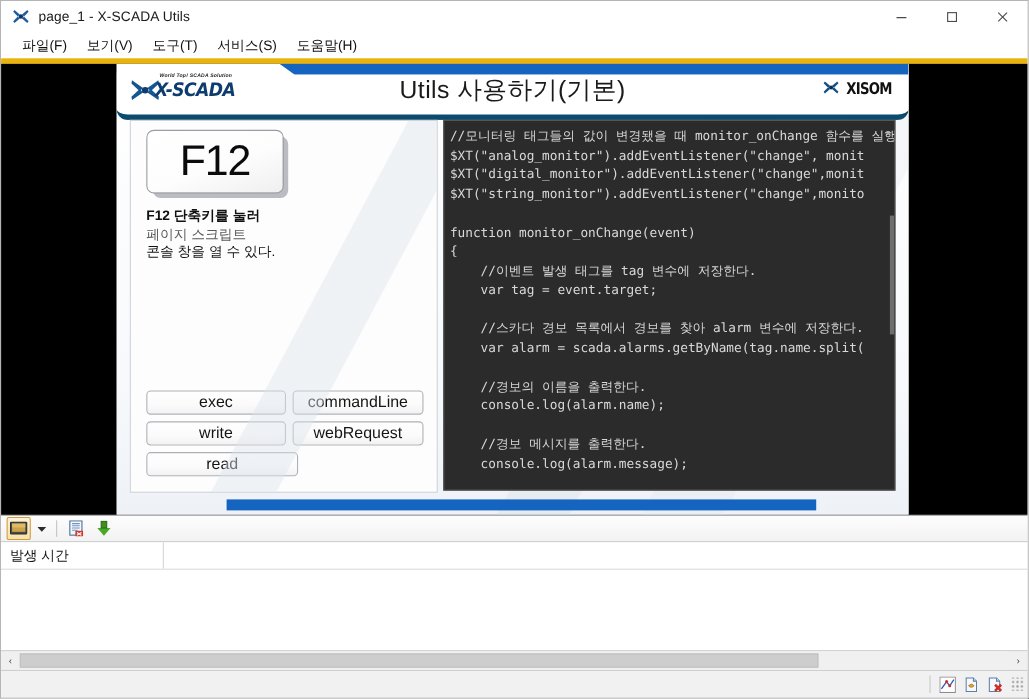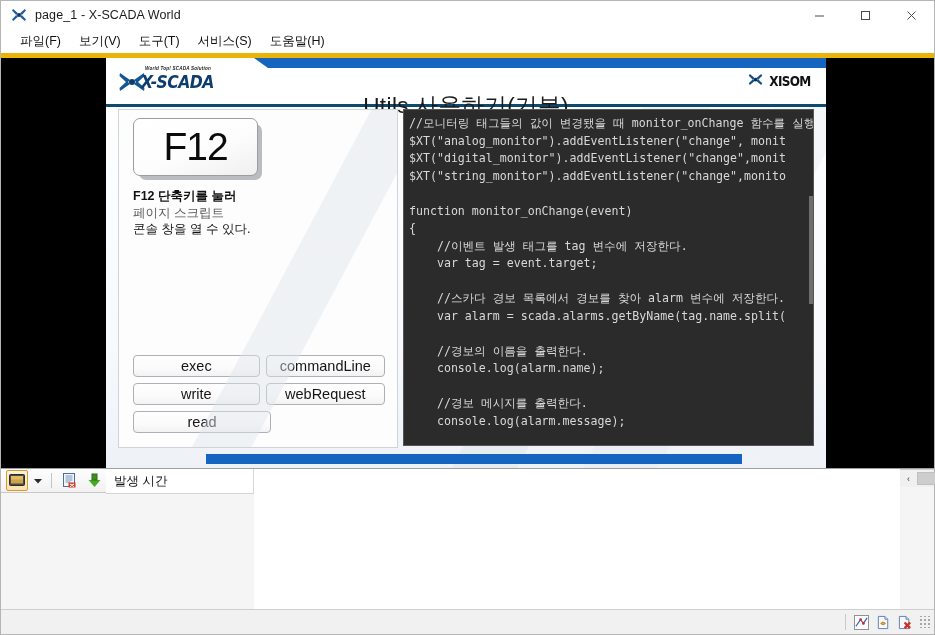--- a/index.html
+++ b/index.html
@@ -116,21 +116,22 @@
     pointer-events: none;
   }
 
   
   .slide-header {
     position: absolute;
     left: 0; top: 0;
     width: 720px;
     height: 46px;
     background: #ffffff;
-    border-bottom: 3px solid #0c4a6e;
+    border-bottom: 5px solid #0c4a6e;
+    border-radius: 10px;
   }
   .header-blue {
     position: absolute;
     left: 148px;
     top: 0;
     width: 572px;
     height: 10px;
     background: #1565c0;
     clip-path: polygon(0 0, 100% 0, 100% 100%, 14px 100%);
   }
@@ -174,21 +175,20 @@
   .slide-title {
     position: absolute;
     left: 0;
     top: 8px;
     width: 720px;
     text-align: center;
     font-size: 22.5px;
     color: #1a1a1a;
     font-family: "Liberation Sans", sans-serif;
     letter-spacing: 0.4px;
-    margin-top: 24px;
   }
   .logo-xisom {
     position: absolute;
     right: 12px;
     top: 14px;
     display: flex;
     align-items: center;
     gap: 3px;
   }
   .logo-xisom .xw {
@@ -346,21 +346,21 @@
     top: 396px;
     width: 536px;
     height: 10px;
     background: #1565c0;
   }
 
   
   .logpanel {
     flex: 1 1 auto;
     display: flex;
-    flex-direction: row;
+    flex-direction: column;
     background: #f5f5f5;
     border-top: 1px solid #9f9f9f;
     min-height: 0;
   }
   .log-toolbar {
     height: 23px;
     flex: none;
     background: linear-gradient(180deg, #fdfdfd 0%, #f2f2f2 100%);
     display: flex;
     align-items: center;
@@ -503,21 +503,21 @@
   <div class="titlebar">
     <span class="app-icon">
       <svg width="16" height="16" viewBox="0 0 16 16">
         <path d="M2.2 2.0 L7.0 6.2 L5.2 8.0 L1.0 3.6 Z" fill="#1d5c9e"></path>
         <path d="M13.8 2.0 L9.0 6.2 L10.8 8.0 L15.0 3.6 Z" fill="#1d5c9e"></path>
         <path d="M2.2 14.0 L7.0 9.8 L5.2 8.0 L1.0 12.4 Z" fill="#1d5c9e"></path>
         <path d="M13.8 14.0 L9.0 9.8 L10.8 8.0 L15.0 12.4 Z" fill="#1d5c9e"></path>
         <circle cx="8" cy="8" r="2.0" fill="#10365e"></circle>
       </svg>
     </span>
-    <span class="title-text">page_1 - X-SCADA World</span>
+    <span class="title-text">page_1 - X-SCADA Utils</span>
     <div class="win-buttons">
       <div class="win-btn">
         <svg width="11" height="11" viewBox="0 0 11 11">
             <line x1="1" y1="6" x2="10" y2="6" stroke="#4a4a4a" stroke-width="1"></line>
           </svg>
       </div>
       <div class="win-btn">
         <svg width="11" height="11" viewBox="0 0 11 11">
             <rect x="1.5" y="1.5" width="8" height="8" fill="none" stroke="#4a4a4a" stroke-width="1"></rect>
           </svg>

